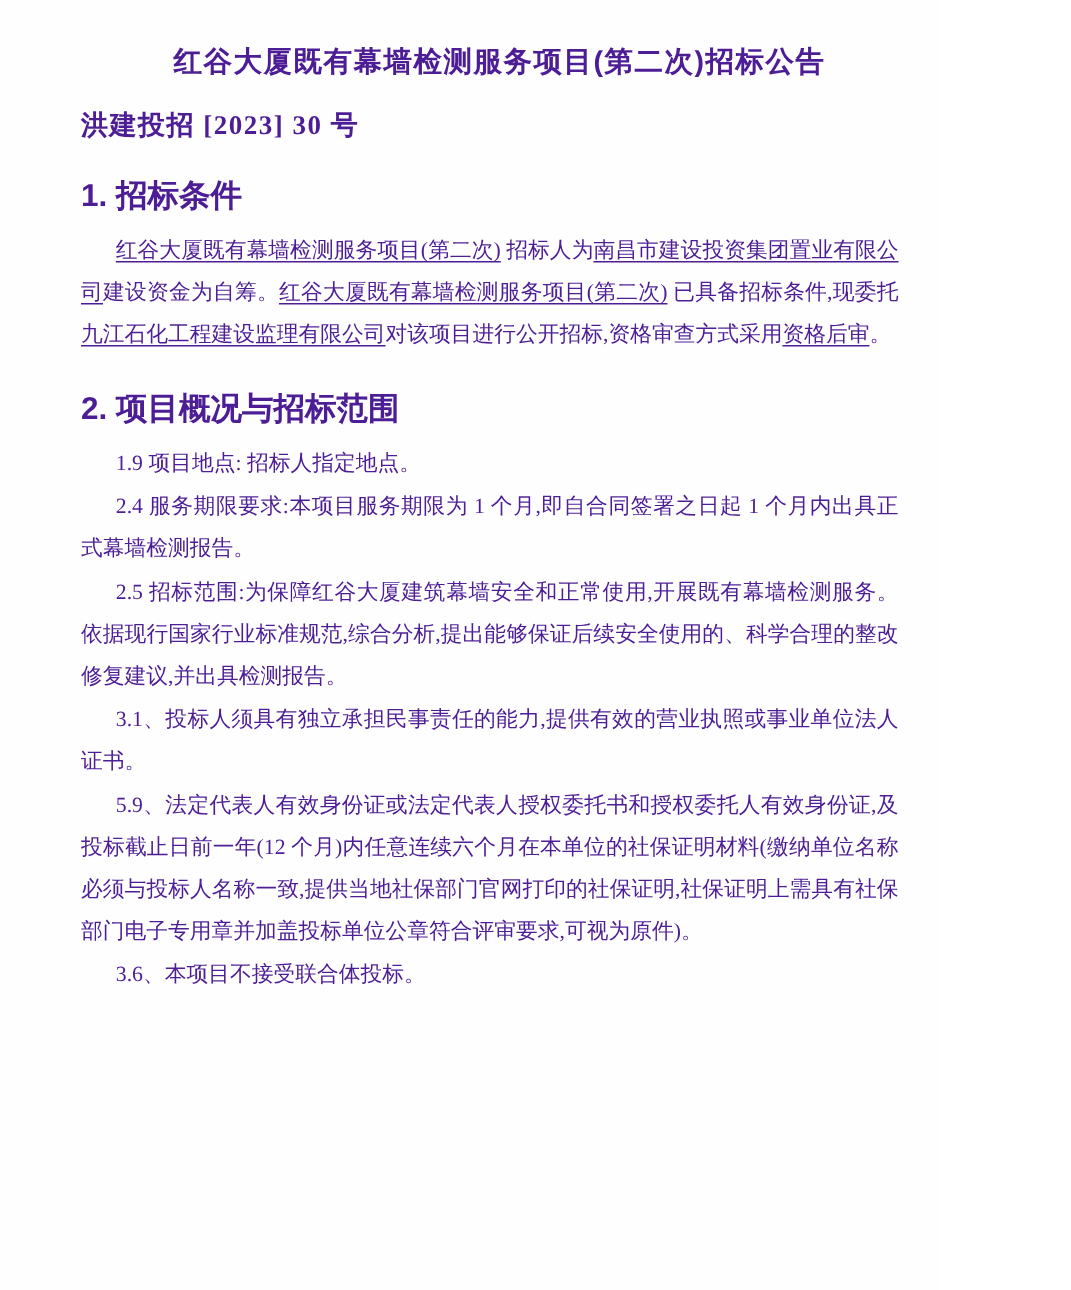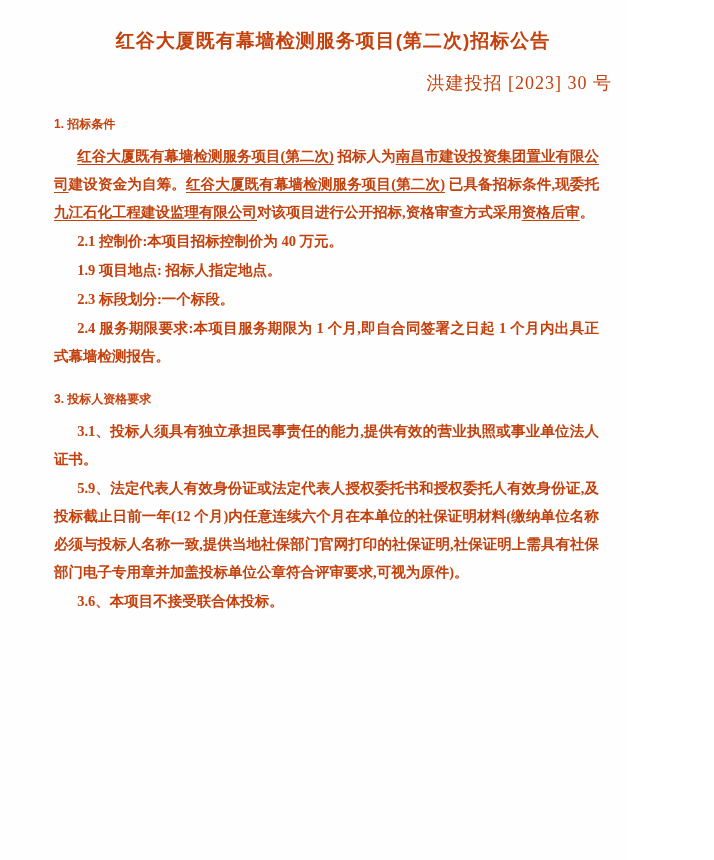--- a/index.html
+++ b/index.html
@@ -7,56 +7,55 @@
     padding: 0;
     background: #ffffff;
   }
   .page {
     position: relative;
     width: 626px;
     height: 860px;
     background: #fffefe;
     overflow: hidden;
     font-family: "Liberation Serif", "DejaVu Serif", serif;
-    color: #c2410c;
+    color: #4c1d95;
   }
   .content {
     position: relative;
     padding: 14px 14px 0 54px;
     z-index: 1;
   }
   .doc-title {
     font-family: "Liberation Sans", "DejaVu Sans", sans-serif;
     font-size: 19px;
     font-weight: bold;
     text-align: center;
     margin: 14px 0 0 0;
     letter-spacing: 1px;
   }
   .doc-number {
     font-family: "Liberation Serif", "DejaVu Serif", serif;
     font-size: 18px;
-    font-weight: normal;
-    text-align: right;
+    font-weight: bold;
+    text-align: left;
     margin: 17px 0 10px 0;
     letter-spacing: 1px;
   }
   .sec-heading {
     font-family: "Liberation Sans", "DejaVu Sans", sans-serif;
-    font-size: 12px;
+    font-size: 21px;
     font-weight: bold;
     margin: 21px 0 9px 0;
   }
   p.para {
     font-size: 14.5px;
     line-height: 28px;
     margin: 0 13px 1px 0;
     text-align: justify;
     text-indent: 1.6em;
-    font-weight: bold;
   }
   p.para .u {
     text-decoration: underline;
     text-underline-offset: 3px;
   }
   .seal {
     position: absolute;
     left: 615px;
     top: 382px;
     z-index: 2;
@@ -73,25 +72,24 @@
 </head>
 <body>
 
 <div class="page">
   <div class="content">
     <h1 class="doc-title">红谷大厦既有幕墙检测服务项目(第二次)招标公告</h1>
     <h2 class="doc-number">洪建投招 [2023] 30 号</h2>
     <div id="sections">
         <div class="sec-heading">1. 招标条件</div>
         <p class="para"><span class="u">红谷大厦既有幕墙检测服务项目(第二次)</span><span> 招标人为</span><span class="u">南昌市建设投资集团置业有限公司</span><span>建设资金为自筹。</span><span class="u">红谷大厦既有幕墙检测服务项目(第二次)</span><span> 已具备招标条件,现委托</span><span class="u">九江石化工程建设监理有限公司</span><span>对该项目进行公开招标,资格审查方式采用</span><span class="u">资格后审</span><span>。</span></p>
-        <p class="para"><span>2.1 控制价:本项目招标控制价为 40 万元。</span></p>
+        <div class="sec-heading">2. 项目概况与招标范围</div>
         <p class="para"><span>1.9 项目地点: 招标人指定地点。</span></p>
-        <p class="para"><span>2.3 标段划分:一个标段。</span></p>
         <p class="para"><span>2.4 服务期限要求:本项目服务期限为 1 个月,即自合同签署之日起 1 个月内出具正式幕墙检测报告。</span></p>
-        <div class="sec-heading">3. 投标人资格要求</div>
+        <p class="para"><span>2.5 招标范围:为保障红谷大厦建筑幕墙安全和正常使用,开展既有幕墙检测服务。依据现行国家行业标准规范,综合分析,提出能够保证后续安全使用的、科学合理的整改修复建议,并出具检测报告。</span></p>
         <p class="para"><span>3.1、投标人须具有独立承担民事责任的能力,提供有效的营业执照或事业单位法人证书。</span></p>
         <p class="para"><span>5.9、法定代表人有效身份证或法定代表人授权委托书和授权委托人有效身份证,及投标截止日前一年(12 个月)内任意连续六个月在本单位的社保证明材料(缴纳单位名称必须与投标人名称一致,提供当地社保部门官网打印的社保证明,社保证明上需具有社保部门电子专用章并加盖投标单位公章符合评审要求,可视为原件)。</span></p>
         <p class="para"><span>3.6、本项目不接受联合体投标。</span></p>
       </div>
   </div>
 
   <svg class="seal" width="170" height="170" viewBox="-85 -85 170 170" aria-hidden="true">
     <g transform="rotate(15)">
       <circle id="seal-ring" r="70" fill="none" stroke-width="4.5" stroke="#c4423b"></circle>
       <path id="seal-star" d="M0,-24 L5.88,-8.09 L22.83,-7.42 L9.51,3.09 L14.11,19.42 L0,10 L-14.11,19.42 L-9.51,3.09 L-22.83,-7.42 L-5.88,-8.09 Z" fill="#cc4a42"></path>

